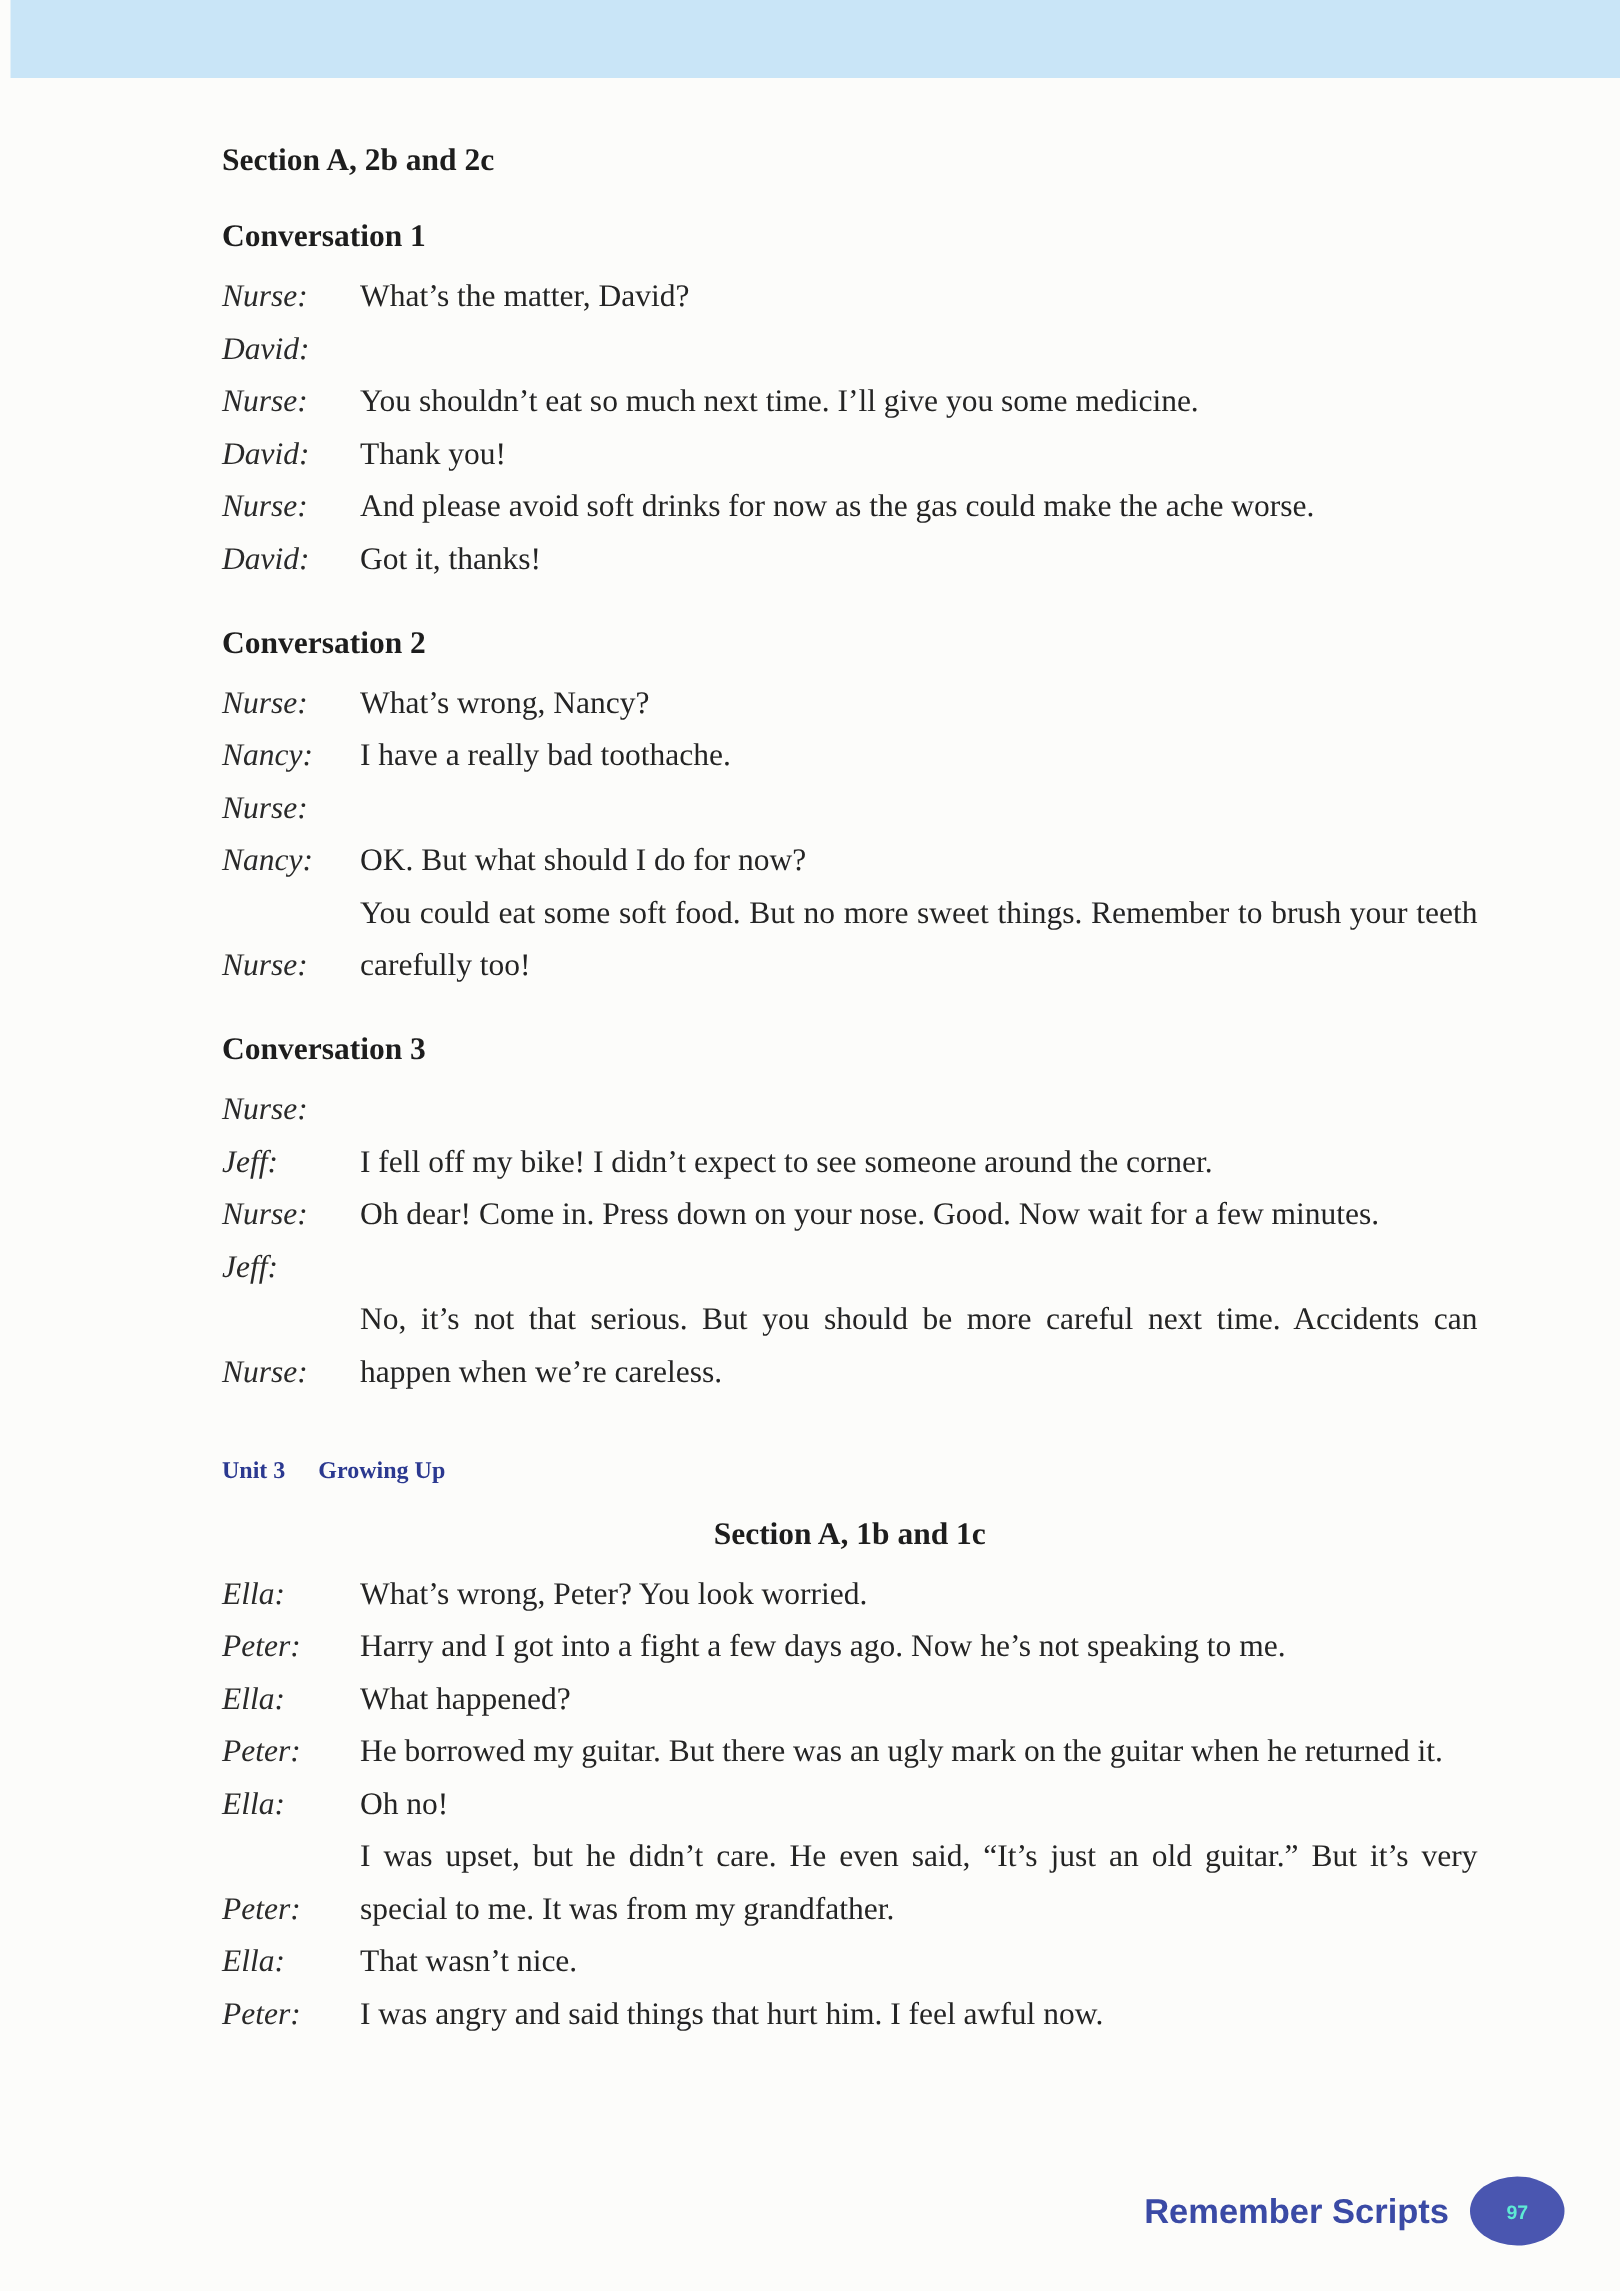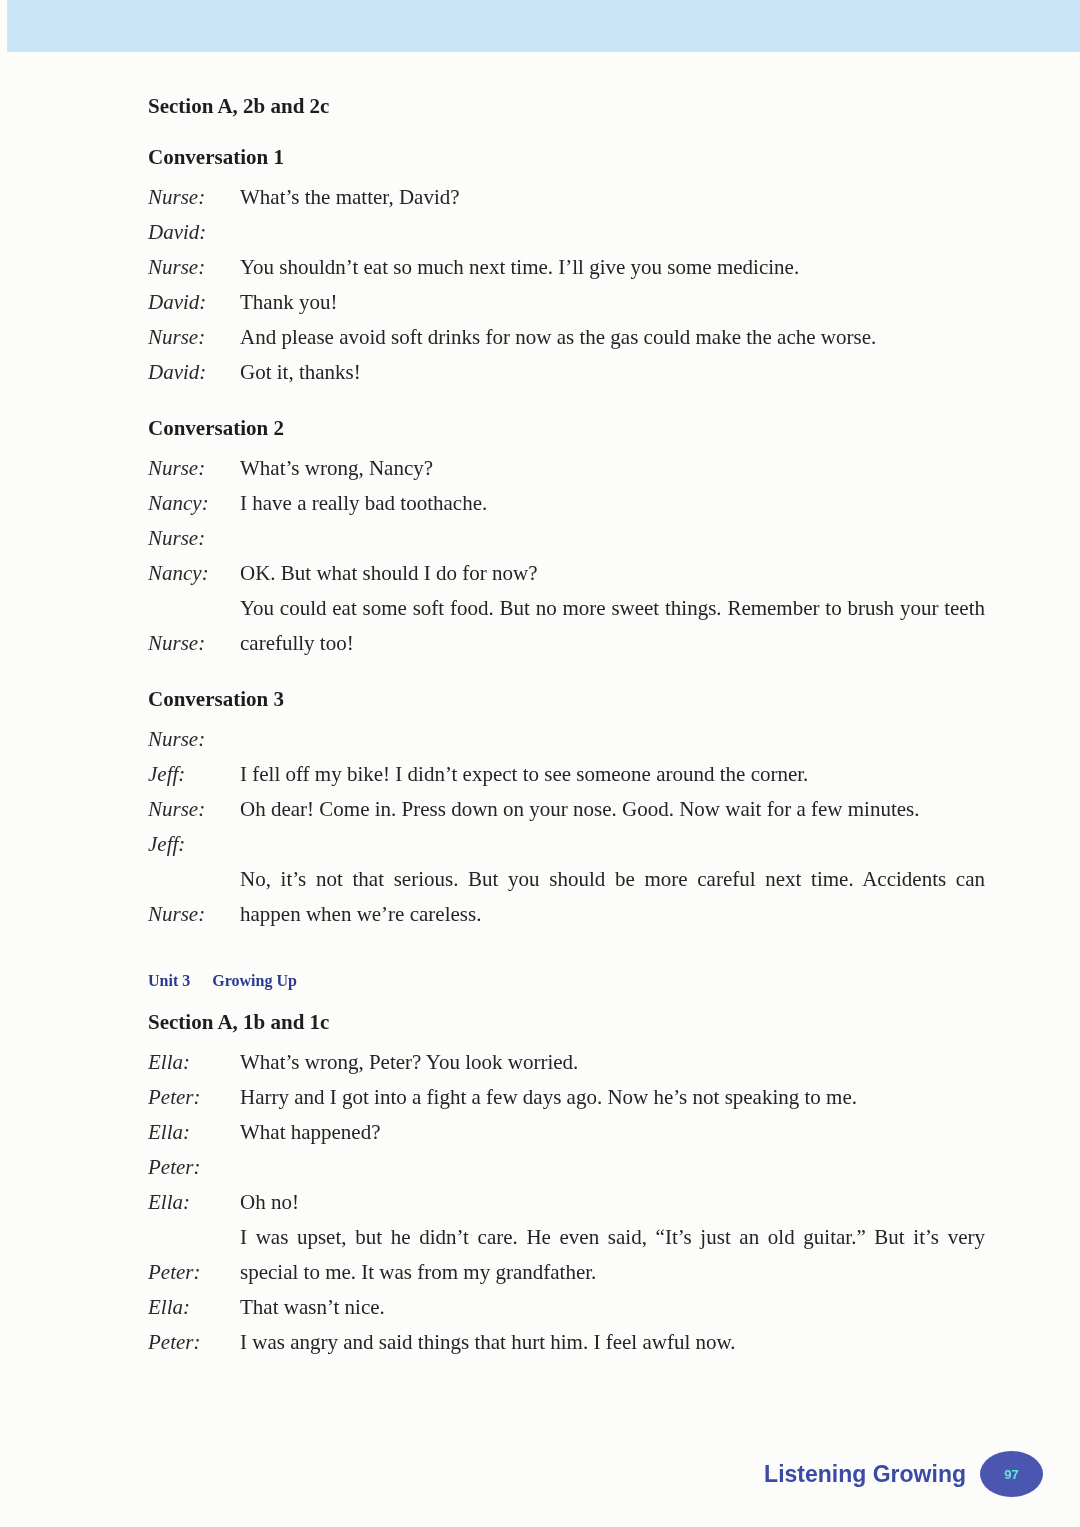--- a/index.html
+++ b/index.html
@@ -35,21 +35,21 @@
     flex:0 0 92px;font-style:italic;color:#2a2a2a;
   }
   .utterance{
     flex:1;text-align:justify;color:#242424;
   }
   .unit-heading{
     margin:40px 0 0 0;
     font-size:16px;font-weight:bold;color:#2b3990;
   }
   .unit-heading .unit-number{margin-right:22px;}
-  .section-heading.second{margin:20px 0 10px 0;}
+  .section-heading.second{margin:20px 0 10px 0;text-align:center;}
   .footer{
     position:absolute;right:37px;bottom:30px;
     display:flex;align-items:center;gap:14px;
     font-family:"Liberation Sans","DejaVu Sans",sans-serif;
   }
   .footer-label{
     font-size:23px;font-weight:bold;color:#3a4aa5;
   }
   .page-badge{
     width:63px;height:46px;border-radius:50%;
@@ -153,20 +153,21 @@
     <div class="line">
       <span class="speaker">Peter:</span>
       <span class="utterance">Harry and I got into a fight a few days ago. Now he’s not speaking to me.</span>
     </div>
     <div class="line">
       <span class="speaker">Ella:</span>
       <span class="utterance">What happened?</span>
     </div>
     <div class="line">
       <span class="speaker">Peter:</span>
+      <span class="utterance">He borrowed my guitar. But there was an ugly mark on the guitar when he returned it.</span>
     </div>
     <div class="line">
       <span class="speaker">Ella:</span>
       <span class="utterance">Oh no!</span>
     </div>
     <div class="line">
       <span class="speaker">Peter:</span>
       <span class="utterance">I was upset, but he didn’t care. He even said, “It’s just an old guitar.” But it’s very special to me. It was from my grandfather.</span>
     </div>
     <div class="line">
@@ -175,15 +176,15 @@
     </div>
     <div class="line">
       <span class="speaker">Peter:</span>
       <span class="utterance">I was angry and said things that hurt him. I feel awful now.</span>
     </div>
   </section>
 
 </main>
 
 <footer class="footer">
-  <span class="footer-label">Listening Growing</span>
+  <span class="footer-label">Remember Scripts</span>
   <span class="page-badge">97</span>
 </footer>
 
 </body></html>

